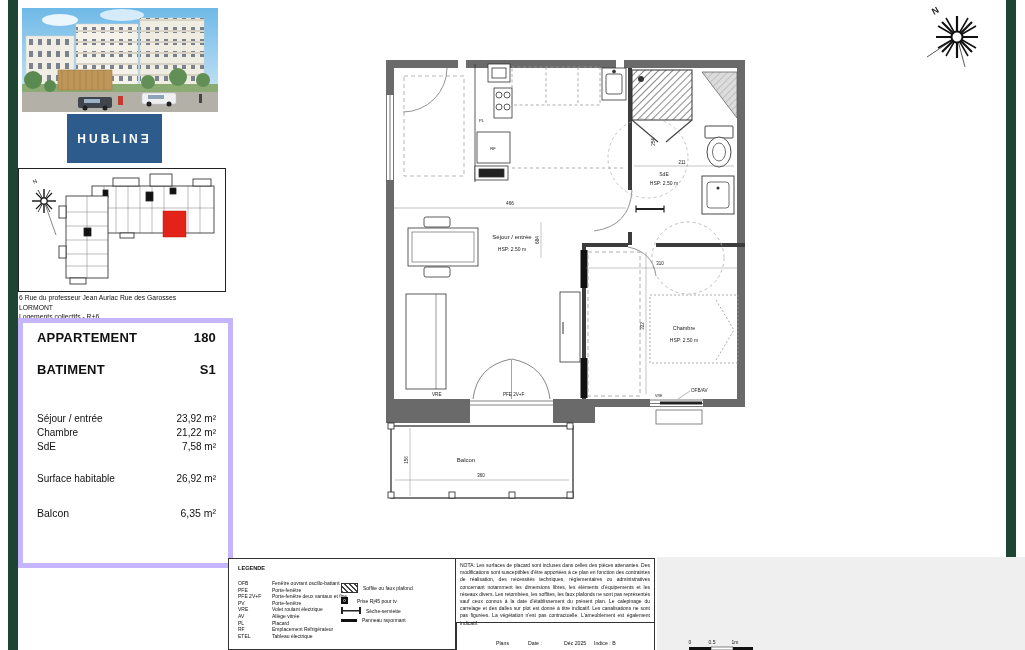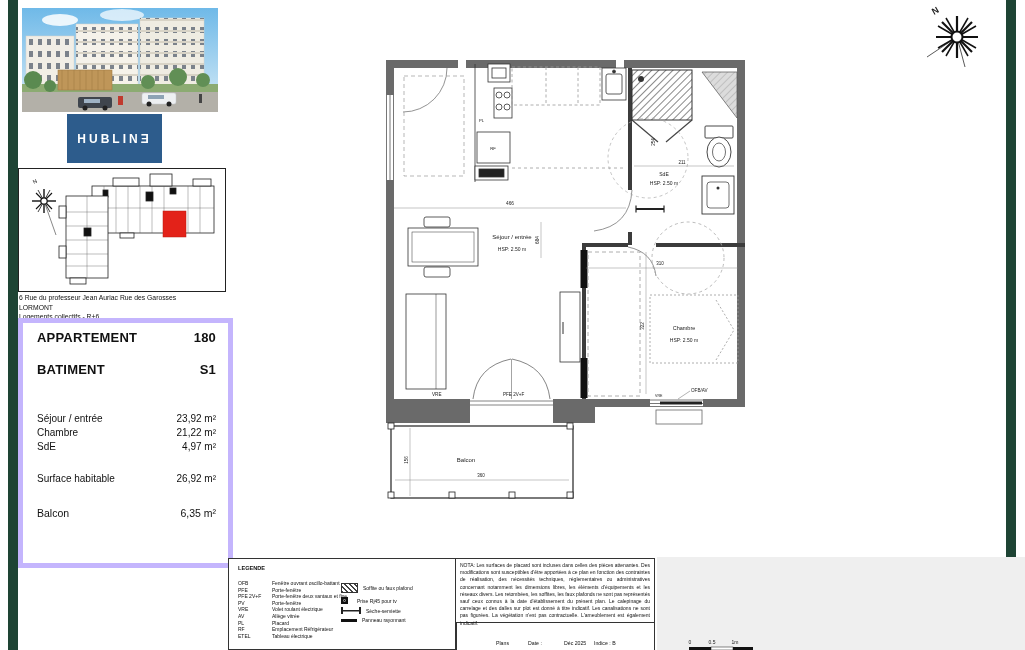--- a/index.html
+++ b/index.html
@@ -375,21 +375,21 @@
     <div class="info-row info-reg" style="top:90px">
       <span>Séjour / entrée</span>
       <span>23,92 m²</span>
     </div>
     <div class="info-row info-reg" style="top:104px">
       <span>Chambre</span>
       <span>21,22 m²</span>
     </div>
     <div class="info-row info-reg" style="top:118px">
       <span>SdE</span>
-      <span>4,97 m²</span>
+      <span>7,58 m²</span>
     </div>
     <div class="info-row info-reg" style="top:150px">
       <span>Surface habitable</span>
       <span>26,92 m²</span>
     </div>
     <div class="info-row info-reg" style="top:184px;font-size:10.5px">
       <span>Balcon</span>
       <span>6,35 m²</span>
     </div>
   </div>

